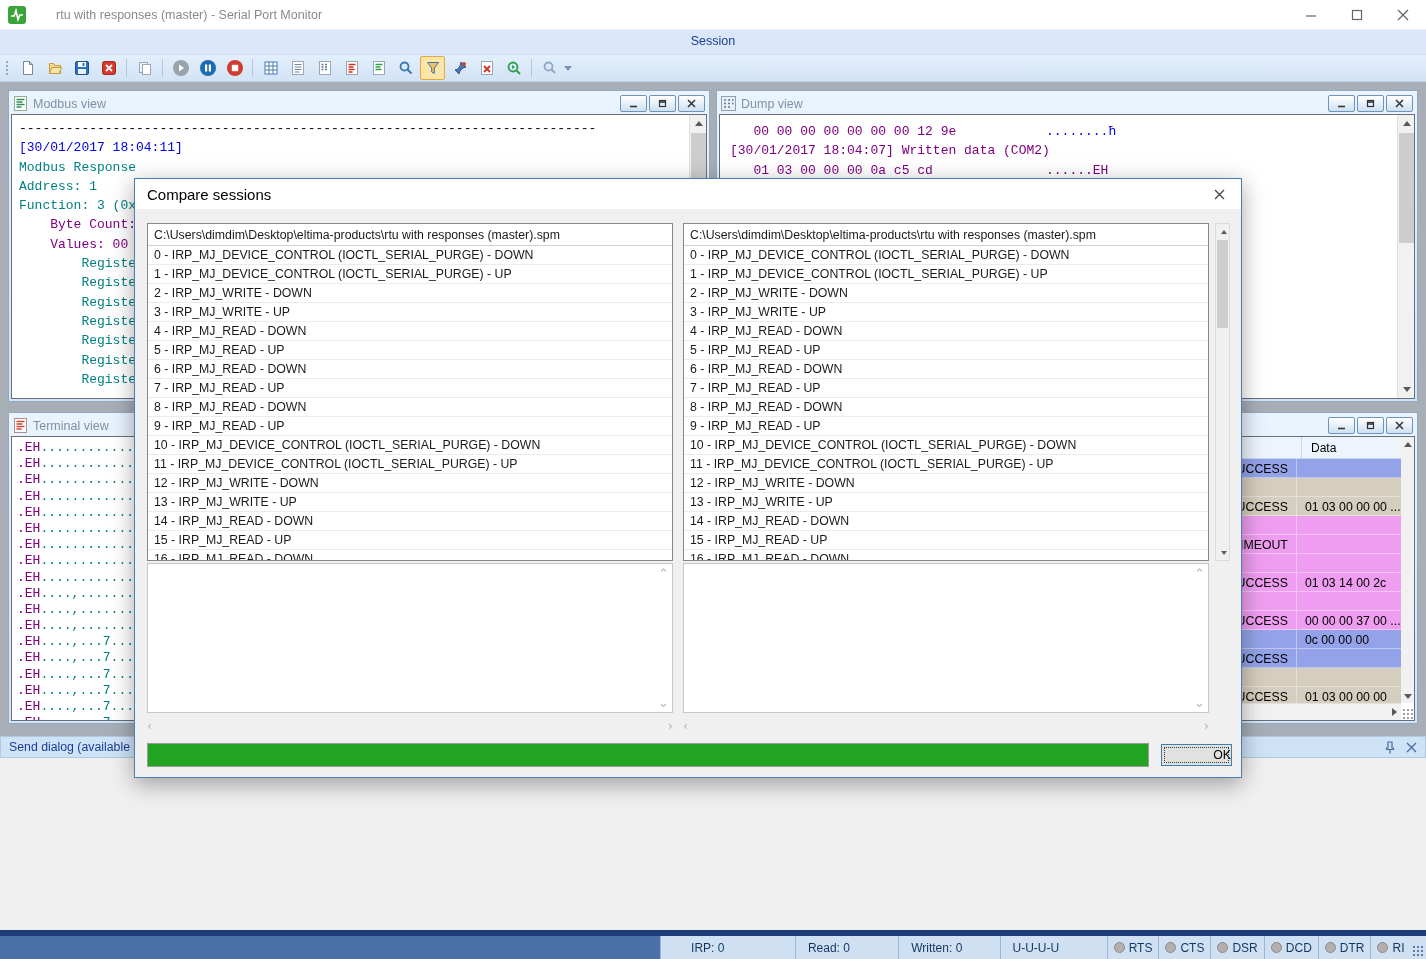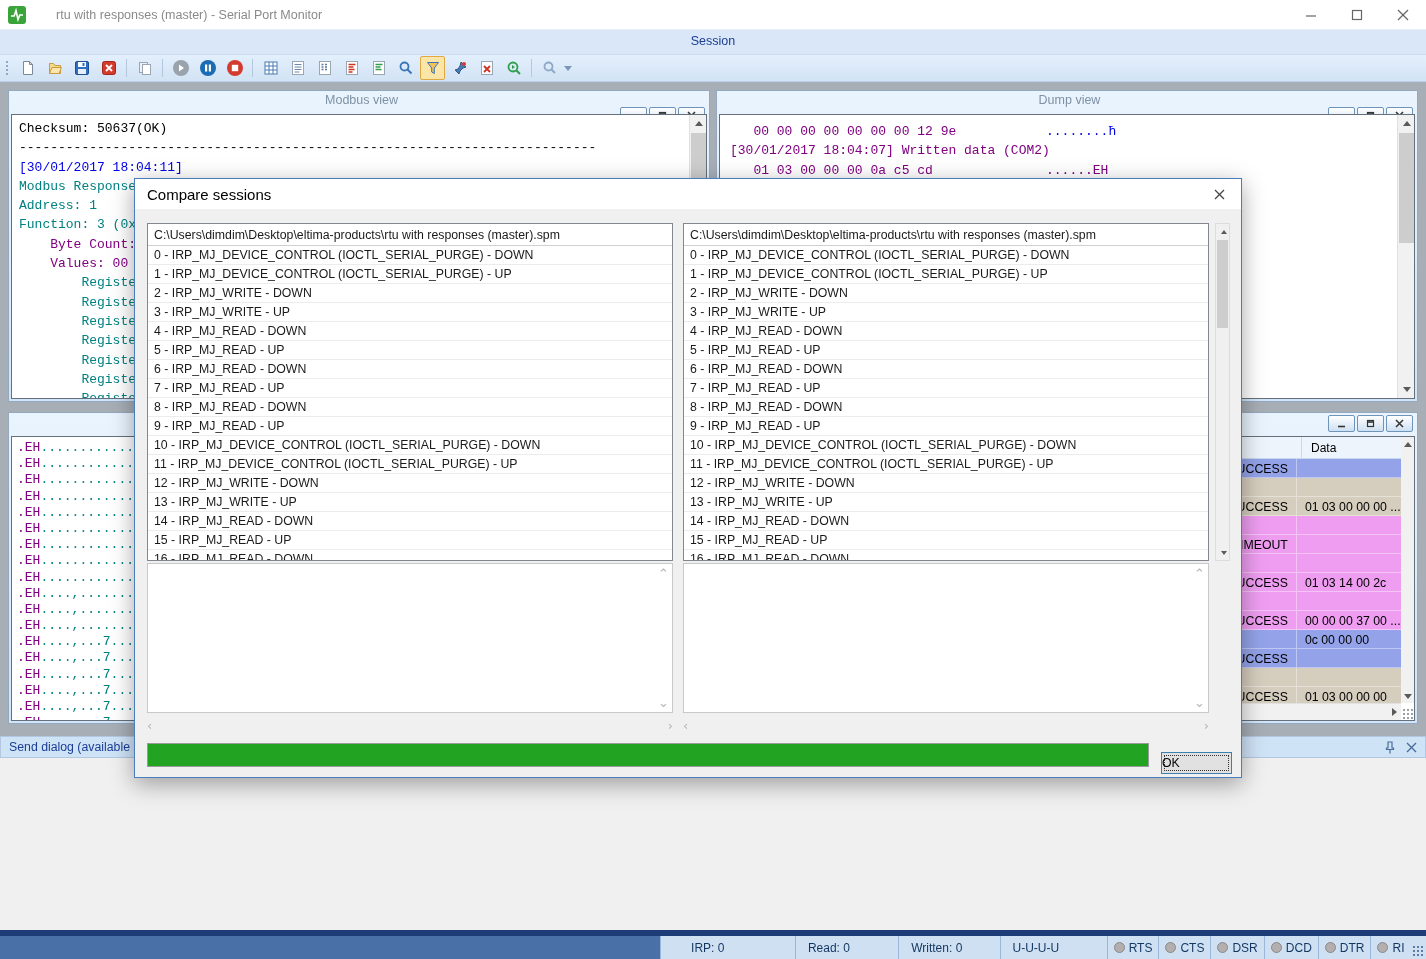--- a/index.html
+++ b/index.html
@@ -29,21 +29,21 @@
   .tb-btn { width:25px; height:24px; display:flex; align-items:center; justify-content:center;
     border-radius:2px; margin:0 1px; }
   .tb-btn.sel { background:#fbe6a7; border:1px solid #e0a943; }
   .tb-sep { width:1px; height:18px; background:#b3c7dd; margin:0 4px; }
   .tb-dd { width:10px; height:24px; display:flex; align-items:center; justify-content:center; }
 
   
   .mdi { position:absolute; left:0; top:82px; width:1426px; height:654px; background:#a8aeb6; }
 
   .panel { position:absolute; border:1px solid #93a9c0; background:linear-gradient(#eaf4fe,#d2e4f7); padding:2px; }
-  .panel-title { height:21px; display:flex; align-items:center; padding:0 2px;flex-direction:column; }
+  .panel-title { height:21px; display:flex; align-items:center; padding:0 2px; }
   .p-title { color:#7f91a4; font-size:12.5px; margin-left:5px; }
   .p-btns { margin-left:auto; display:flex; gap:2px; }
   .pb { width:27px; height:17px; border:1px solid #6f94ba; border-radius:2px;
     background:linear-gradient(#ffffff,#cfe0f2); display:flex; align-items:center; justify-content:center; }
   .panel-body { position:absolute; left:2px; right:2px; top:23px; bottom:2px;
     border:1px solid #64707c; background:#fff; overflow:hidden; }
 
   .mono-line { white-space:pre; font-family:"Liberation Mono", monospace; font-size:13px;
     height:19.3px; line-height:19.3px; }
   .c-black { color:#000; } .c-blue { color:#0000e6; } .c-teal { color:#008080; } .c-purple { color:#800080; }
@@ -93,21 +93,21 @@
   .cmp-pane.l { left:12px; } .cmp-pane.r { left:548px; }
   .chev { color:#b4b4b4; font-size:13px; font-family:"DejaVu Sans", sans-serif; }
   .pane-up { position:absolute; right:3px; top:2px; } .pane-dn { position:absolute; right:3px; bottom:2px; }
   .cmp-h { position:absolute; top:538px; height:16px; display:flex; justify-content:space-between; width:526px; align-items:center; }
   .cmp-h.l { left:12px; } .cmp-h.r { left:548px; }
   .cmp-progress { position:absolute; left:12px; top:564px; width:1002px; height:24px;
     border:1px solid #9a9a9a; }
   .cmp-progress .fill { width:100%; height:100%; }
   .cmp-ok { position:absolute; left:1026px; top:565px; width:71px; height:22px;
     background:#e1e1e1; border:1px solid #3c7fb1; outline:1px dotted #333; outline-offset:-4px;
-    text-align:left; line-height:20px; font-size:12.3px;margin-top:8px; }
+    text-align:right; line-height:20px; font-size:12.3px; }
 
   
   .send-panel { position:absolute; left:0; top:736px; width:1426px; height:194px; background:#f0f0f0; }
   .send-title { height:22px; background:#cfe3f7; border:1px solid #b2c8e0; display:flex; align-items:center; padding:0 8px; color:#1c3e94; font-size:12.3px; }
   .send-title .ticons { margin-left:auto; display:flex; gap:10px; align-items:center; }
 
   
   .navy-strip { position:absolute; left:0; top:930px; width:1426px; height:6px; background:#1d3c78; }
   .statusbar { position:absolute; left:0; top:936px; width:1426px; height:23px; background:#cfe0f3; display:flex; font-size:12px; color:#12365f; }
   .sb-left { width:680px; background:#4a70a8; }
@@ -316,21 +316,20 @@
           <span class="pb">
               <svg width="9" height="9">
                 <path d="M1 1 l7 7 M8 1 l-7 7" stroke="#333" stroke-width="1.5"></path>
               </svg>
             </span>
         </span>
       </div>
       <div class="panel-body">
         <div class="m-lines">
 
-        <div class="mono-line c-black">Checksum: 50637(OK)</div>
             <div class="mono-line c-black">--------------------------------------------------------------------------</div>
             <div class="mono-line c-blue">[30/01/2017 18:04:11]</div>
             <div class="mono-line c-teal">Modbus Response</div>
             <div class="mono-line c-teal">Address: 1</div>
             <div class="mono-line c-teal">Function: 3 (0x0</div>
             <div class="mono-line c-purple">    Byte Count:</div>
             <div class="mono-line c-purple">    Values: 00 2</div>
             <div class="mono-line c-teal">        Register</div>
             <div class="mono-line c-teal">        Register</div>
             <div class="mono-line c-teal">        Register</div>

